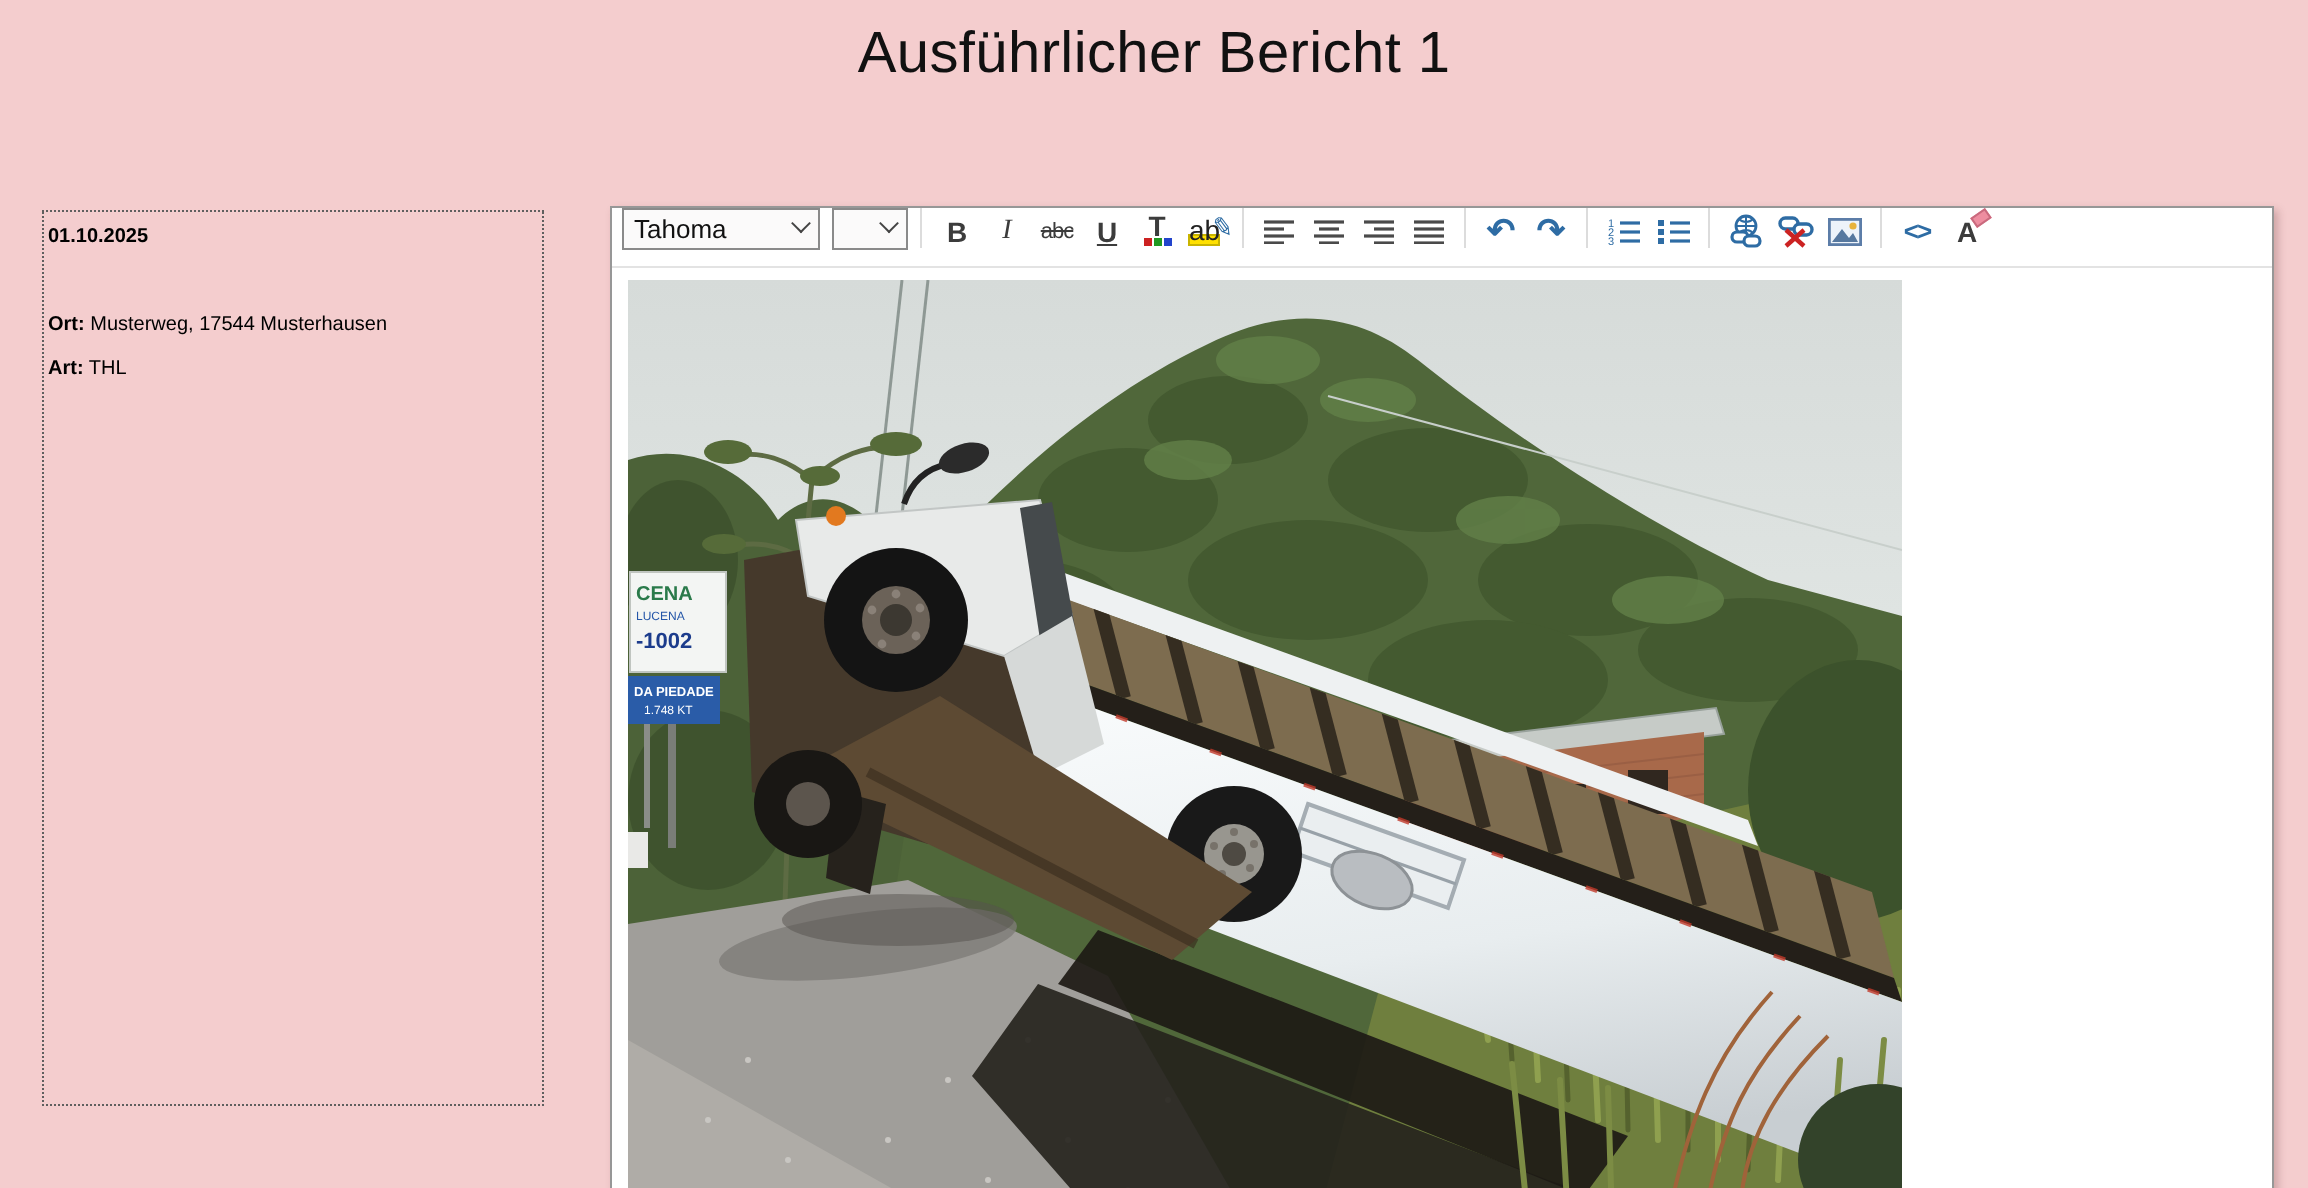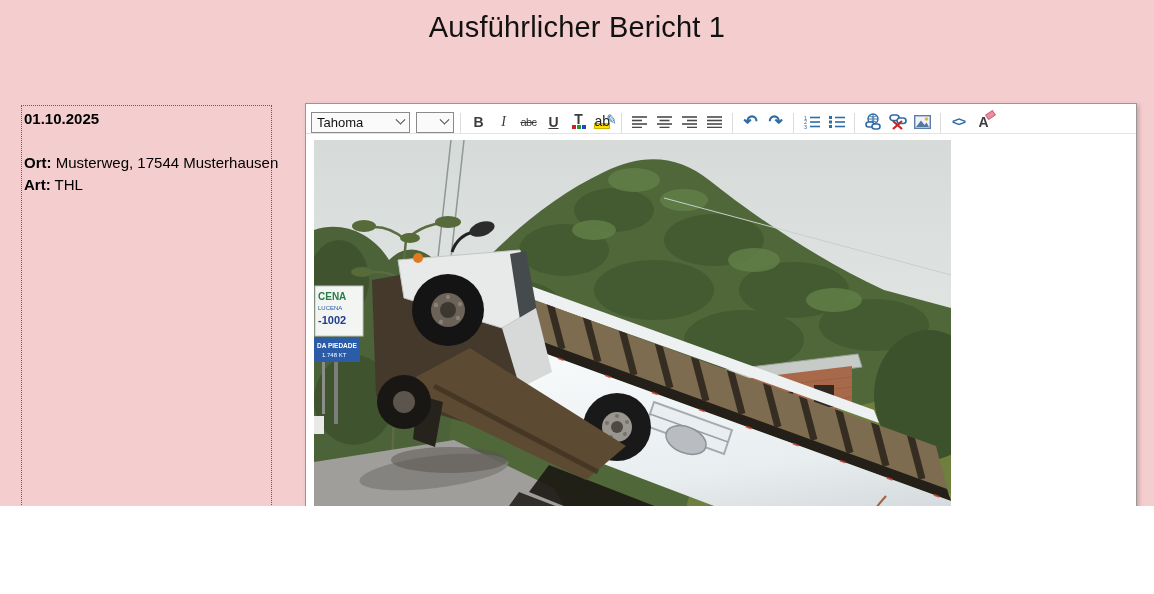--- a/index.html
+++ b/index.html
@@ -1,31 +1,31 @@
 <!DOCTYPE html>
 <html><head>
 <meta charset="utf-8">
 <style>
   * { box-sizing: border-box; }
   html,body { margin:0; padding:0; }
   body { width:1154px; height:594px; font-family:"Liberation Sans", sans-serif; }
-  .canvas { position:relative; width:1154px; height:506px; background:#f4cdce; overflow:hidden; }
+  .canvas { position:relative; width:1154px; height:594px; background:#f4cdce; overflow:hidden; }
 
   .page-title { position:absolute; top:11px; left:0; width:100%; text-align:center;
     font-size:29px; color:#111; letter-spacing:0.2px; }
 
   .meta-box { position:absolute; left:21px; top:105px; width:251px; height:448px;
-    border:1px dotted #5f5f5f; padding:2px 2px; font-size:15px; line-height:22px; color:#000; }
+    border:1px dotted #5f5f5f; padding:2px 2px; font-size:10px; line-height:22px; color:#000; }
   .meta-line { white-space:nowrap; }
   .b { font-weight:bold; }
 
   .editor { position:absolute; left:305px; top:103px; width:832px; height:500px;
     background:#fff; border:1px solid #979797; box-shadow:2px 2px 4px rgba(90,40,45,.25); }
 
-  .toolbar { height:30px; display:flex; align-items:flex-end; padding:0 5px; gap:2px;
+  .toolbar { height:30px; display:flex; align-items:flex-start; padding:0 5px; gap:2px;
     background:#fff; border-bottom:1px solid #e3e3e3; }
   .combo { height:21px; border:1px solid #8a8a8a; background:#fbfafa; display:flex;
     align-items:center; justify-content:space-between; padding:0 5px; font-size:13px; color:#111; }
   .combo.font { width:99px; margin-right:4px; }
   .combo.size { width:38px; }
   .chev { width:7px; height:7px; border-right:1.6px solid #444; border-bottom:1.6px solid #444;
     transform:rotate(45deg) translate(-2px,-2px); }
   .sep { width:1px; height:20px; background:#dcdcdc; margin:0 4px; }
   .tbtn { width:23px; height:23px; display:flex; align-items:center; justify-content:center;
     font-size:14px; color:#3c3c3c; position:relative; border-radius:2px; }

